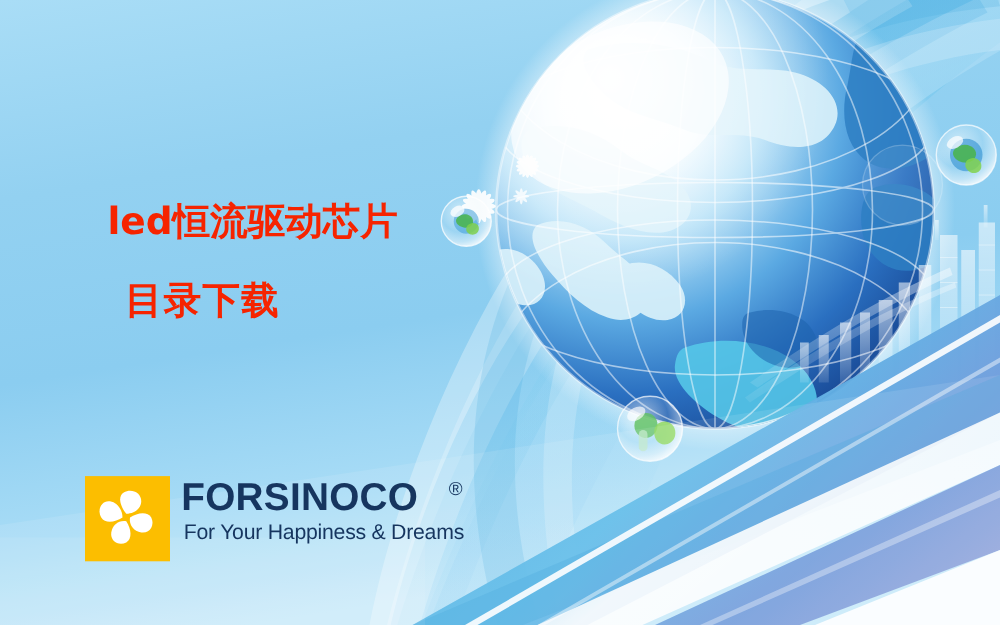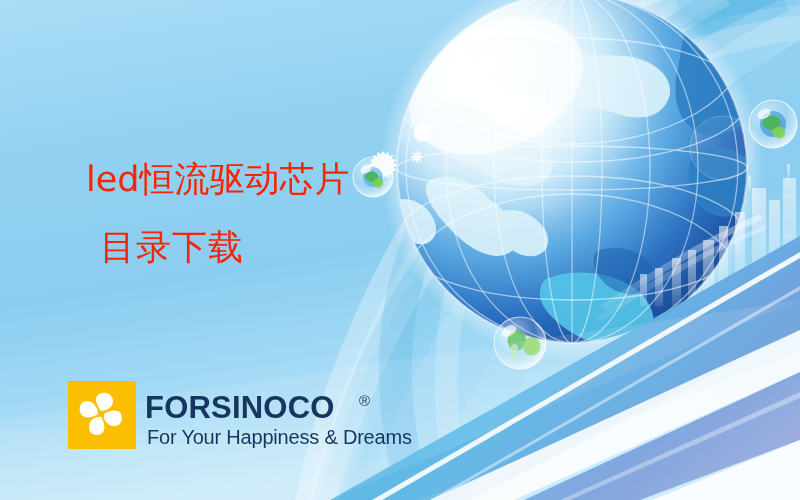--- a/index.html
+++ b/index.html
@@ -22,59 +22,59 @@
   #headline {
     position: absolute;
     left: 86px;
     top: 163px;
     width: 380px;
     z-index: 40;
     pointer-events: none;
   }
   .hl-line {
     color: #f62400;
-    font-size: 35px;
+    font-size: 30px;
     line-height: 1.02;
-    font-weight: 400;
+    font-weight: 700;
     white-space: nowrap;
     font-family: "DejaVu Sans", sans-serif;
     text-rendering: geometricPrecision;
   }
   .hl-line.l1 { letter-spacing: 0px; }
   .hl-line.l2 {
     margin-top: 32px;
     margin-left: 14px;
     letter-spacing: 1px;
   }
 
   
   #logo {
     position: absolute;
     left: 68px;
     top: 381px;
     z-index: 40;
     display: flex;
-    align-items: flex-end;
+    align-items: flex-start;
     gap: 9px;
   }
   #logo-mark {
     width: 68px;
     height: 68px;
     background: #fcbe00;
     display: block;
     flex: 0 0 auto;
   }
   #logo-text { display: block; }
   #logo-wordmark {
     display: block;
     height: 34px;
   }
   #logo-tagline {
     color: #16355f;
-    font-size: 20px;
+    font-size: 17px;
     font-weight: 400;
     letter-spacing: -0.2px;
     white-space: nowrap;
     font-family: "Liberation Sans", sans-serif;
     margin-top: 1px;
     margin-left: 2px;
   }
 </style>
 </head>
 <body>

